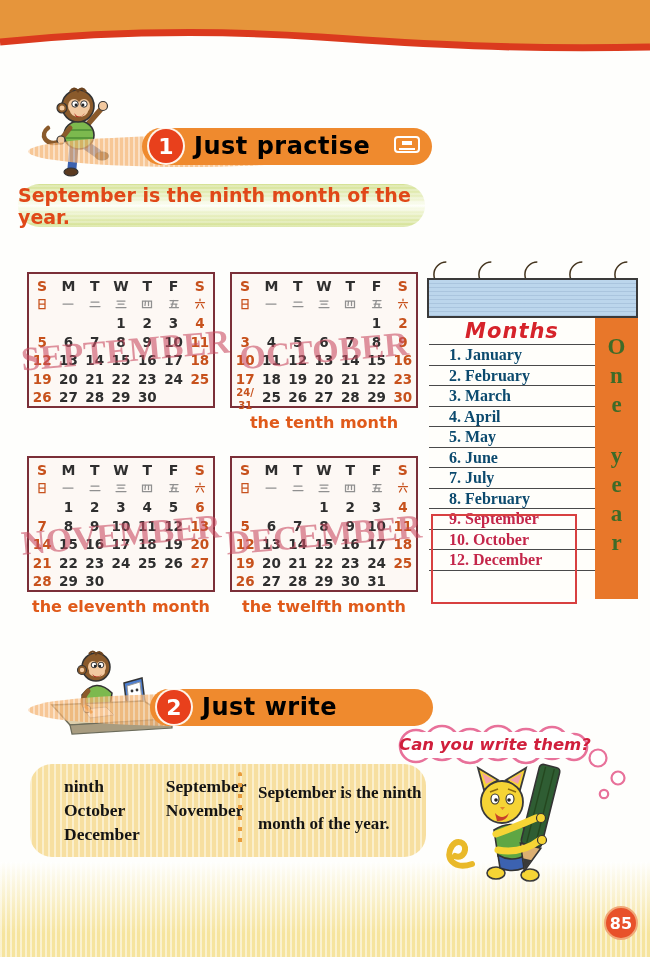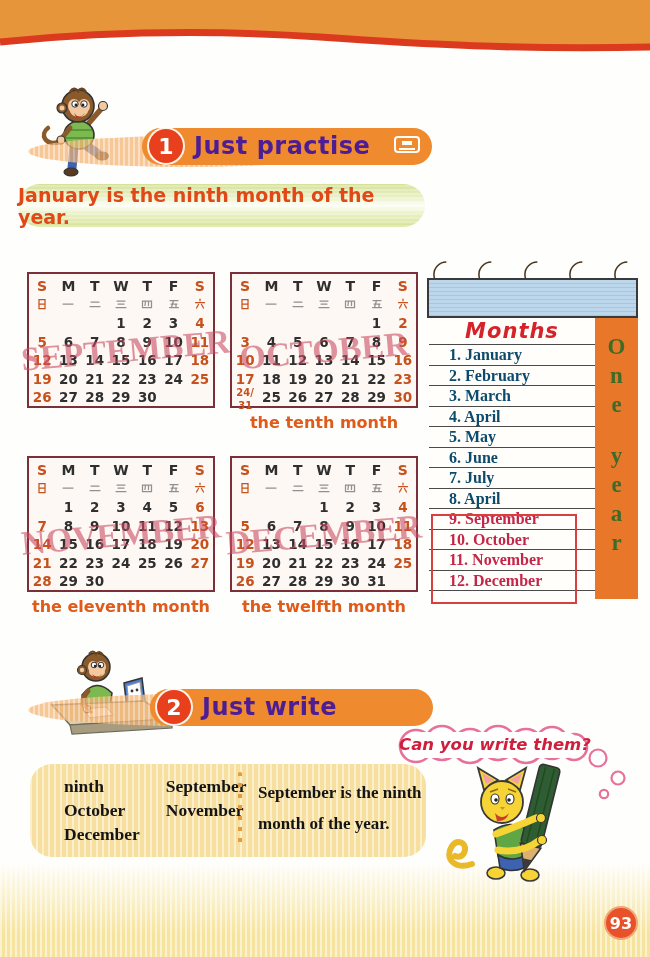--- a/index.html
+++ b/index.html
@@ -17,21 +17,21 @@
   .oval{position:absolute;border-radius:50%;background:#F5B26F;opacity:.72;
     background-image:repeating-linear-gradient(90deg, rgba(255,255,255,.45) 0 2px, transparent 2px 5px);}
   .oval1{left:28px;top:136px;width:318px;height:31px;}
   .oval2{left:28px;top:694px;width:322px;height:32px;}
   .pill{position:absolute;background:#EF8A2E;border-radius:20px;display:flex;align-items:center;}
   .pill1{left:142px;top:128px;width:290px;height:37px;}
   .pill2{left:150px;top:689px;width:283px;height:37px;}
   .num-circle{position:absolute;left:7px;top:1px;width:34px;height:34px;border-radius:50%;
     background:#E8401C;color:#fff;font-weight:bold;font-size:22px;display:flex;align-items:center;
     justify-content:center;box-shadow:0 0 0 2px rgba(255,255,255,.9);}
-  .pill-label{position:absolute;left:52px;top:4px;color:#4c1d95;font-weight:bold;font-size:24px;
+  .pill-label{position:absolute;left:52px;top:4px;color:#000000;font-weight:bold;font-size:24px;
     letter-spacing:.5px;white-space:nowrap;}
   .monitor-icon{position:absolute;right:12px;top:8px;width:26px;height:17px;border:2px solid #fff;
     border-radius:4px;box-sizing:border-box;}
   .monitor-icon::before{content:"";position:absolute;left:6px;top:3px;width:10px;height:4px;background:#fff;}
   .monitor-icon::after{content:"";position:absolute;left:3px;bottom:1px;width:16px;height:2px;background:#fff;}
 
   
   .banner{position:absolute;left:18px;top:184px;width:407px;height:43px;border-radius:22px;
     background-image:repeating-linear-gradient(0deg, rgba(255,255,255,.25) 0 2px, transparent 2px 4px),
       linear-gradient(to bottom,#D5E295 0%,#E9F0C4 30%,#FDFEF6 50%,#E9F0C4 70%,#D5E295 100%);
@@ -143,21 +143,21 @@
   </svg>
 
   <div class="oval oval1"></div>
   <div class="pill pill1">
     <span class="num-circle">1</span>
     <span class="pill-label">Just practise</span>
     <span class="monitor-icon"></span>
   </div>
 
   <div class="banner">
-    <span>January is the ninth month of the year.</span>
+    <span>September is the ninth month of the year.</span>
   </div>
 
   <div class="calendars-grid" id="calendars">
       <div class="cal-block">
         <div class="cal-box">
           <div class="cal-grid">
             <span class="cal-cell head wkend">S</span>
             <span class="cal-cell head">M</span>
             <span class="cal-cell head">T</span>
             <span class="cal-cell head">W</span>
@@ -460,24 +460,23 @@
   <div class="pad-list">
     <div class="months-title">Months</div>
     <ul class="months" id="months-list">
         <li>1. January</li>
         <li>2. February</li>
         <li>3. March</li>
         <li>4. April</li>
         <li>5. May</li>
         <li>6. June</li>
         <li>7. July</li>
-        <li>8. April</li>
+        <li>8. February</li>
         <li class="hl">9. September</li>
         <li class="hl">10. October</li>
-        <li class="hl">11. November</li>
         <li class="hl">12. December</li>
       </ul>
     <div class="hl-box"></div>
   </div>
   <div class="side-strip" id="side-strip">
       <div class="side-word">
         <span>O</span>
         <span>n</span>
         <span>e</span>
       </div>
@@ -585,16 +584,16 @@
     <ellipse cx="72" cy="39" rx="4" ry="5" fill="#fff" stroke="#333" stroke-width="1.1"></ellipse>
     <circle cx="58" cy="40" r="1.8" fill="#222"></circle>
       <circle cx="71" cy="40" r="1.8" fill="#222"></circle>
     <path d="M52 32 l8 -3 M78 32 l-8 -3" stroke="#8A6A10" stroke-width="1.4"></path>
     <polygon points="62,47 67,47 64.5,50" fill="#E2862A"></polygon>
     <path d="M57 53 Q64 61 71 53 Q68 62 59 61 Z" fill="#C8402A"></path>
   </svg>
 
   <div class="bottom-band"></div>
   <div class="page-num">
-    <span>93</span>
+    <span>85</span>
   </div>
 
 </div>
 
 </body></html>

